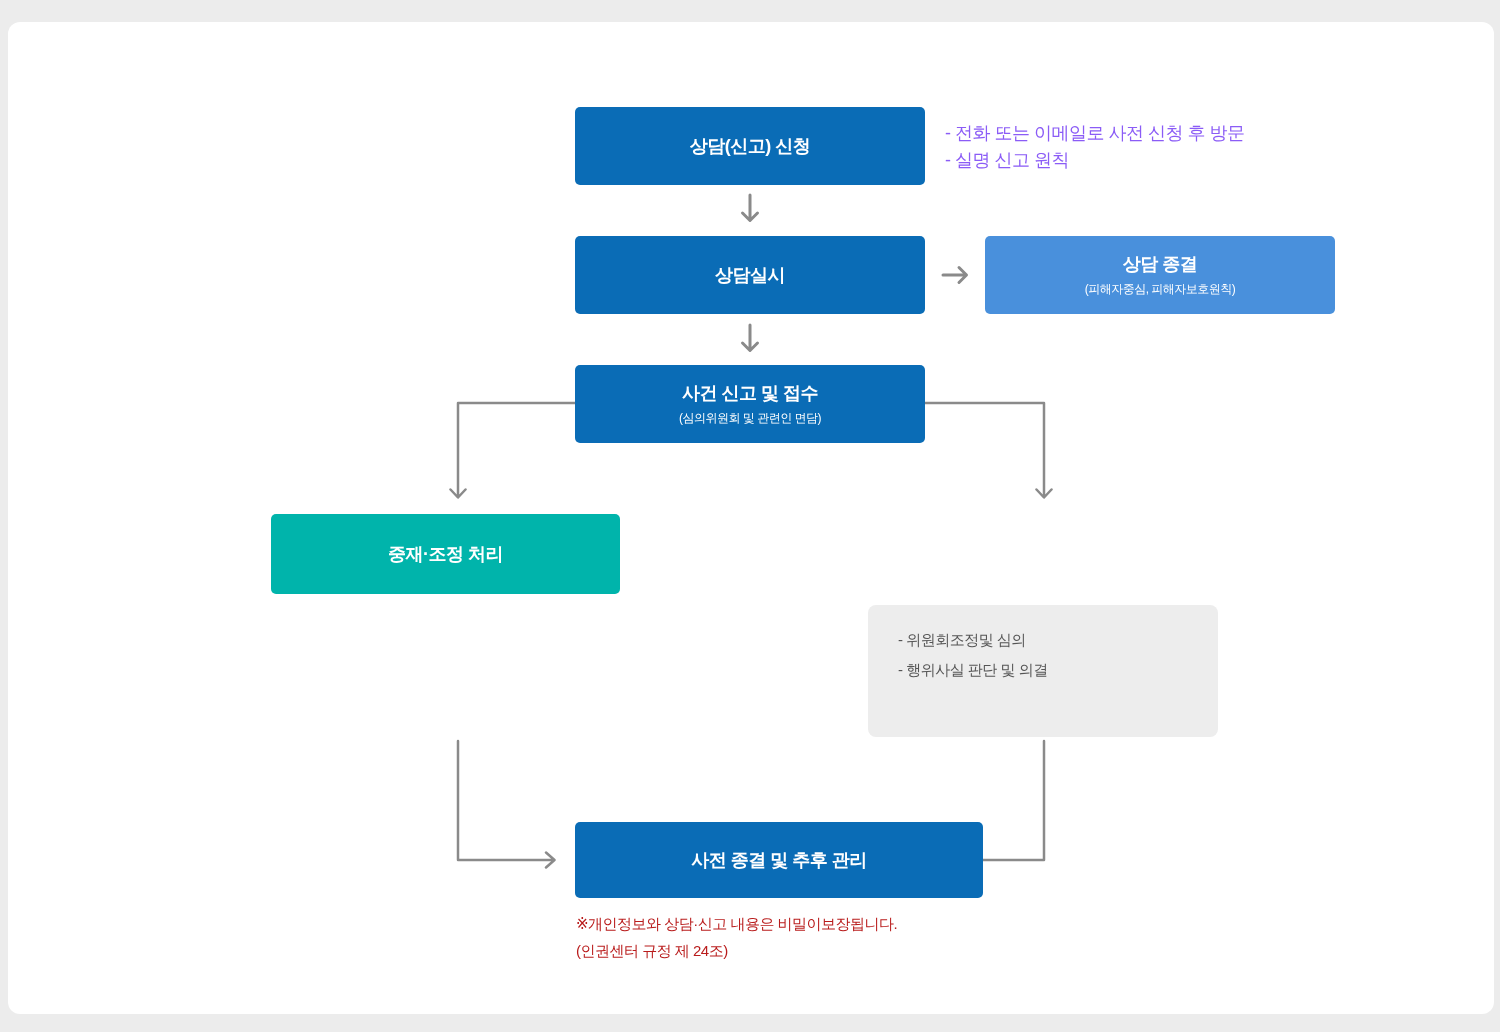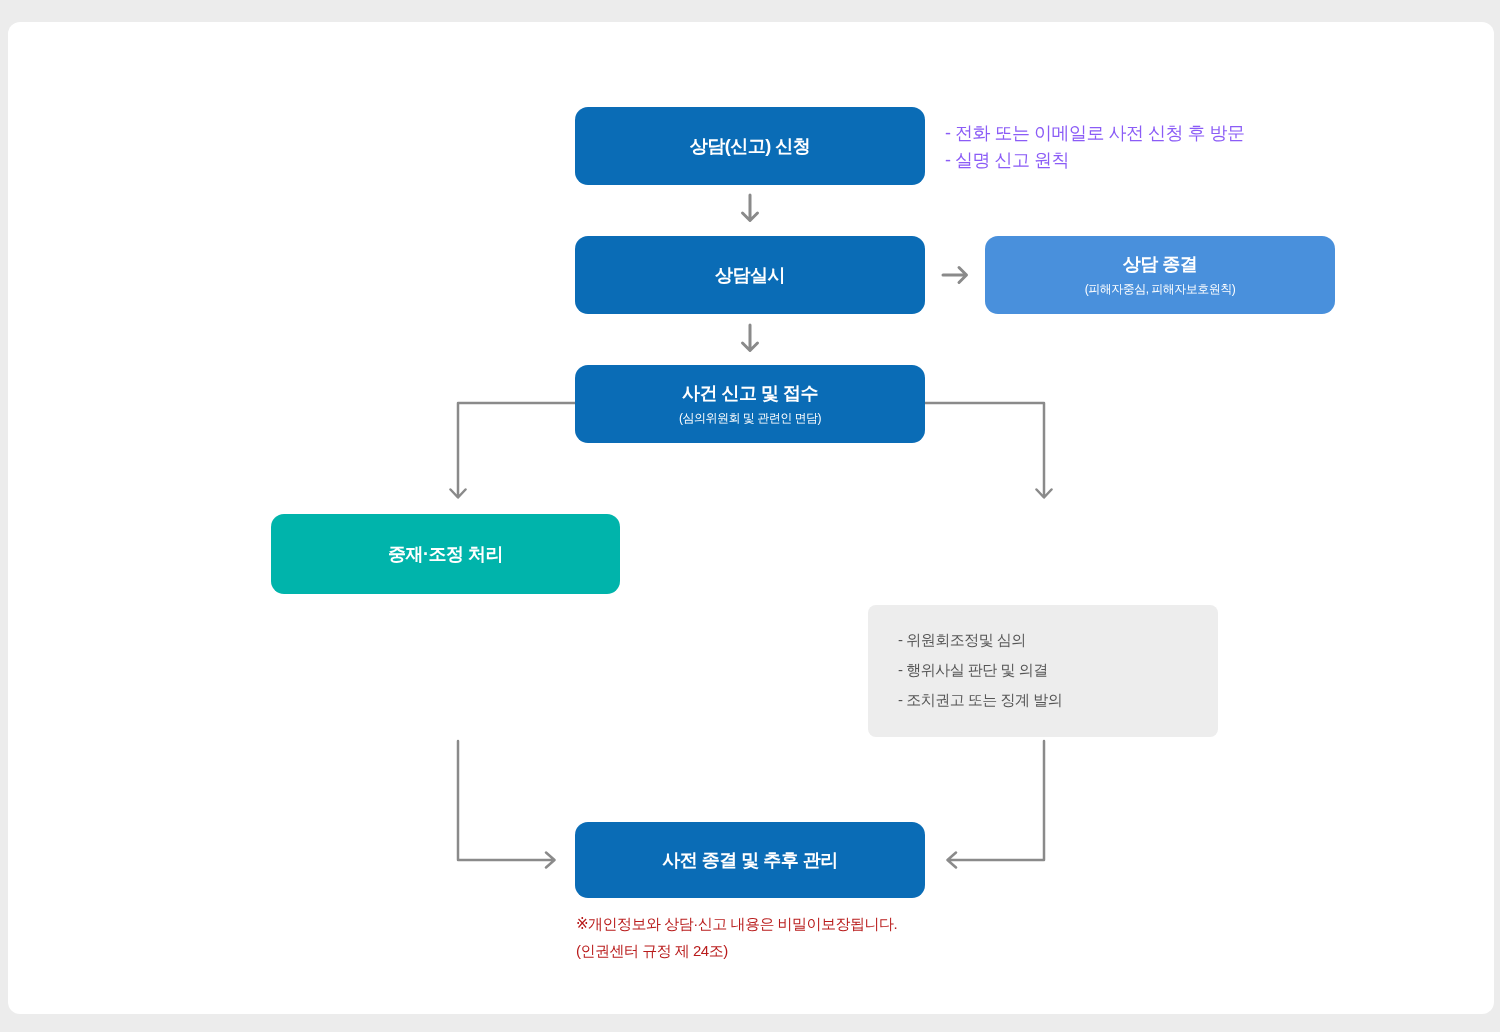--- a/index.html
+++ b/index.html
@@ -27,21 +27,21 @@
   .connectors {
     position: absolute;
     left: 0;
     top: 0;
     width: 1500px;
     height: 1032px;
     pointer-events: none;
   }
   .box {
     position: absolute;
-    border-radius: 13px;
+    border-radius: 5px;
     color: #ffffff;
     display: flex;
     flex-direction: column;
     align-items: center;
     justify-content: center;
     text-align: center;
     box-sizing: border-box;
   }
   .box .title {
     font-size: 18px;
@@ -147,24 +147,23 @@
 
   <div class="box teal" style="left:271px; top:514px; width:349px; height:80px;">
     <div class="title">중재·조정 처리</div>
   </div>
 
 
 
   <div class="graybox" style="left:868px; top:605px; width:350px; height:132px; padding-top:20px;">
     <div class="line">- 위원회조정및 심의</div>
     <div class="line">- 행위사실 판단 및 의결</div>
-    <div class="line">- 조치권고 또는 징계 발의</div>
   </div>
 
-  <div class="box blue" style="left:575px; top:822px; width:350px; height:76px;">
+  <div class="box blue" style="left:575px; top:822px; width:408px; height:76px;">
     <div class="title">사전 종결 및 추후 관리</div>
   </div>
 
   <div class="footnote">
     <div class="line">※개인정보와 상담·신고 내용은 비밀이보장됩니다.</div>
     <div class="line">(인권센터 규정 제 24조)</div>
   </div>
 
 </div>
 

